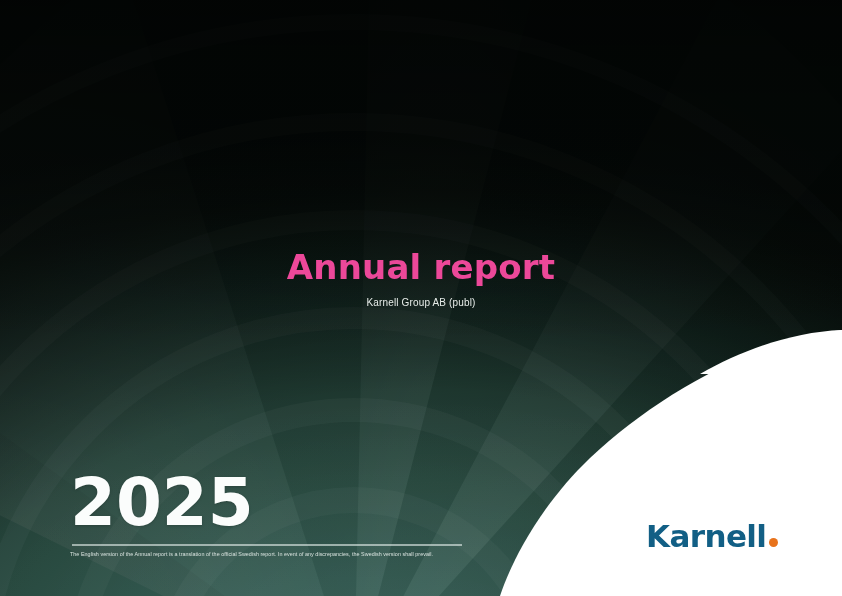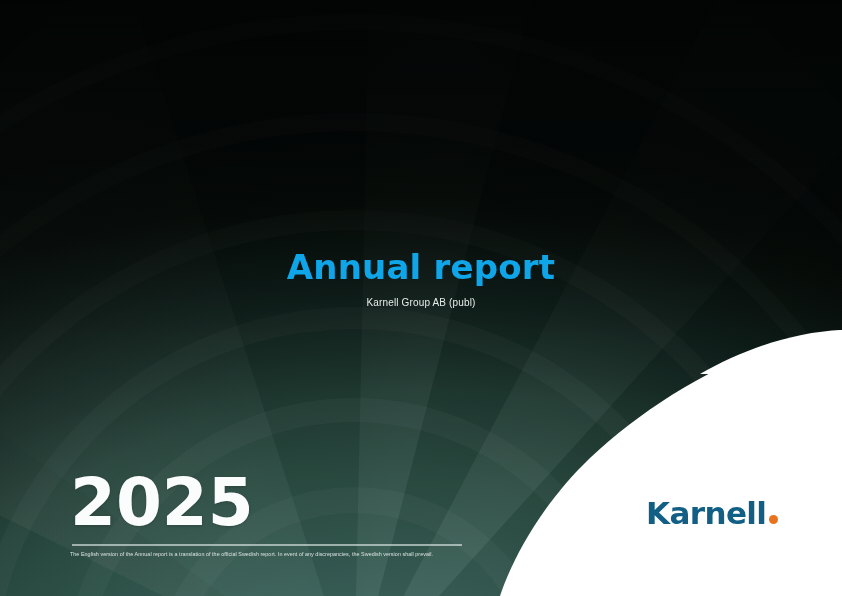--- a/index.html
+++ b/index.html
@@ -82,21 +82,21 @@
     left: 0;
     right: 0;
     top: 250px;
     text-align: center;
   }
   .title {
     font-family: "DejaVu Sans", sans-serif;
     font-size: 34px;
     font-weight: 700;
     letter-spacing: 0.2px;
-    color: #0ea5e9;
+    color: #ec4899;
     line-height: 1;
     margin: 0;
   }
   .subtitle {
     margin: 13px 0 0 0;
     font-family: "Liberation Sans", sans-serif;
     font-size: 10px;
     font-weight: 400;
     color: #e7ece9;
     letter-spacing: 0.15px;
@@ -145,20 +145,21 @@
     display: flex;
     align-items: baseline;
   }
   .logo-word {
     font-family: "DejaVu Sans", sans-serif;
     font-size: 31px;
     font-weight: 700;
     letter-spacing: -0.6px;
     color: #125f85;
     line-height: 1;
+    margin-top: 23px;
   }
   .logo-dot {
     display: inline-block;
     width: 9px;
     height: 9px;
     border-radius: 50%;
     background: #e8731c;
     margin-left: 3px;
   }
 </style>

